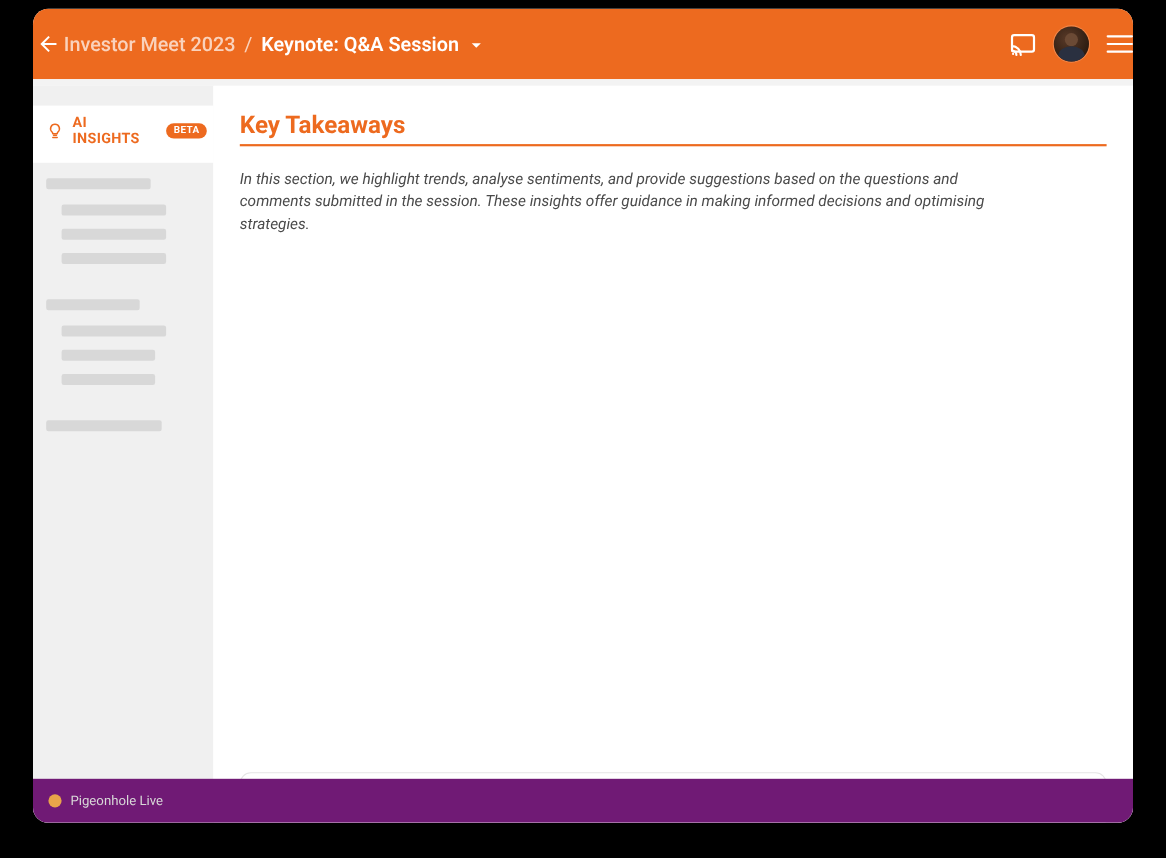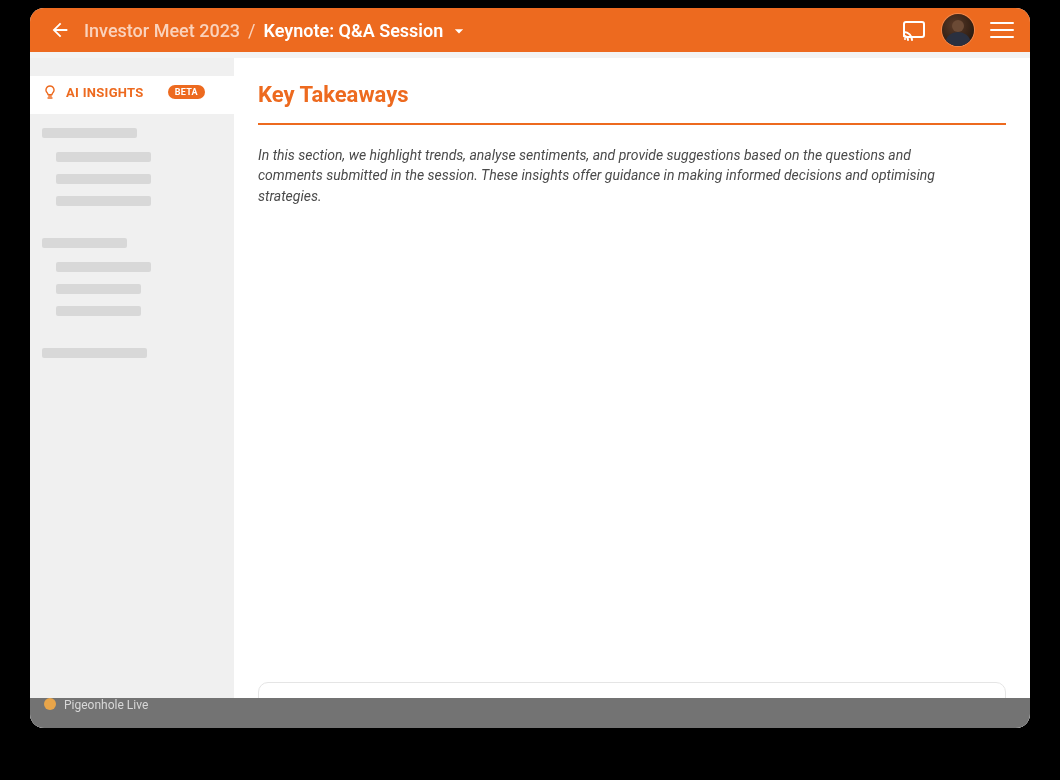--- a/index.html
+++ b/index.html
@@ -20,25 +20,24 @@
     .app-frame {
       width: 1000px;
       margin-top: 8px;
       border-radius: 14px;
       overflow: hidden;
       background: #fff;
       position: relative;
     }
     .header {
       background: #ed6a1f;
-      height: 44px;
-      display: flex;
-      align-items: center;
-      padding: 0 16px;
-      gap: 10px;
+      height: 64px;
+      display: flex;
+      align-items: center;
+      padding: 0 0;
     }
     .back-btn {
       display: flex;
       align-items: center;
       justify-content: center;
       width: 28px;
       height: 28px;
       cursor: pointer;
     }
     .back-btn svg {
@@ -123,21 +122,21 @@
     .sub-header {
       height: 6px;
       background: #f3f3f3;
     }
     .content-area {
       display: flex;
       height: 670px;
       position: relative;
     }
     .sidebar {
-      width: 204px;
+      width: 164px;
       background: #f0f0f0;
       padding-top: 18px;
       flex-shrink: 0;
     }
     .sidebar-active {
       display: flex;
       align-items: center;
       gap: 8px;
       padding: 8px 12px 14px 12px;
       background: #fff;
@@ -193,21 +192,21 @@
       flex: 1;
       background: #fff;
       padding: 24px 24px 0 24px;
       overflow: hidden;
       position: relative;
     }
     .page-title {
       color: #ed6a1f;
       font-size: 22px;
       font-weight: 700;
-      padding-bottom: 16px;
+      padding-bottom: 4px;
       border-bottom: 2px solid #ed6a1f;
       margin-bottom: 20px;
     }
     .intro-text {
       color: #4a4a4a;
       font-size: 14px;
       line-height: 1.45;
       max-width: 720px;
       font-style: italic;
     }
@@ -224,24 +223,24 @@
     .sentiment-title {
       color: #7a7a7a;
       font-size: 17px;
       font-weight: 700;
     }
     .bottom-bar {
       position: absolute;
       left: 0;
       right: 0;
       bottom: 0;
-      height: 30px;
-      background: #737373;
-      display: flex;
-      align-items: flex-start;
+      height: 40px;
+      background: #701a75;
+      display: flex;
+      align-items: center;
       padding: 0 14px;
       gap: 8px;
     }
     .brand-dot {
       width: 12px;
       height: 12px;
       border-radius: 50%;
       background: #e8a54a;
       flex-shrink: 0;
     }

